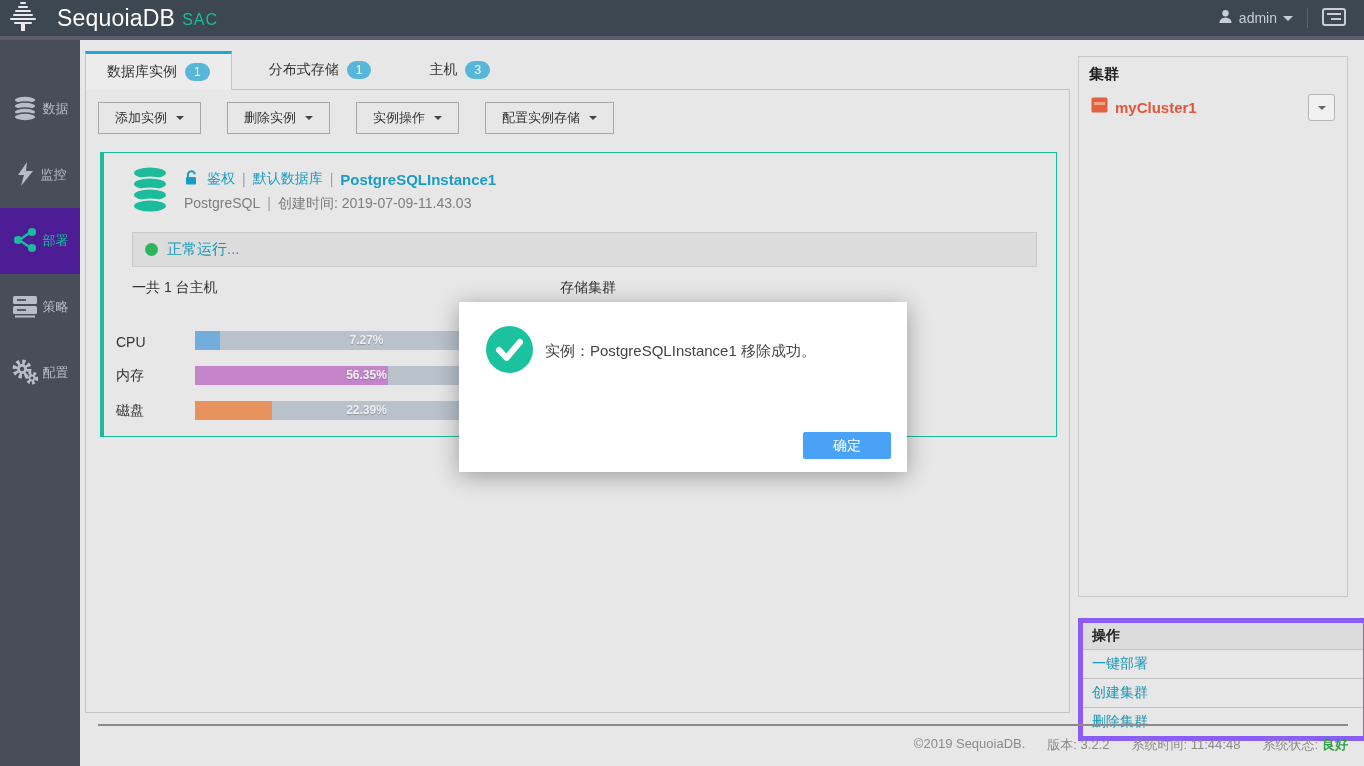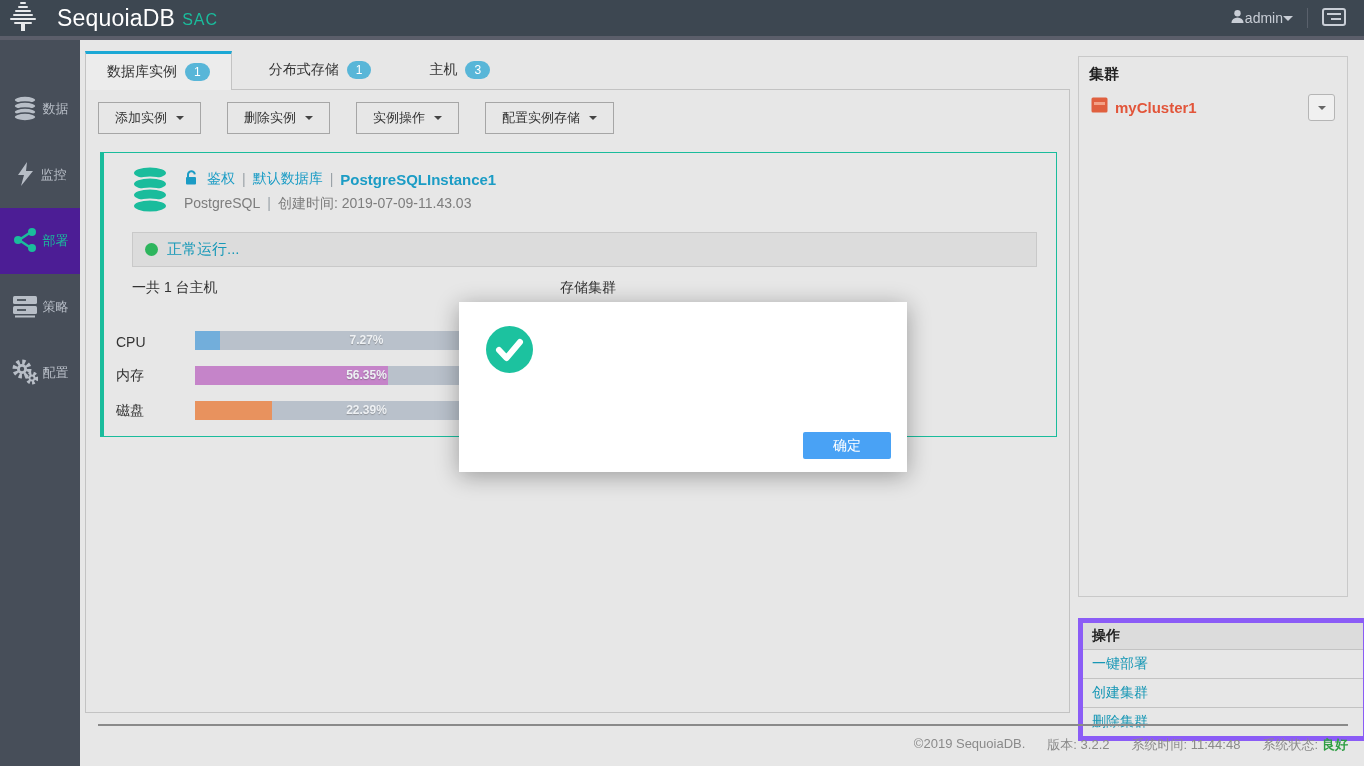--- a/index.html
+++ b/index.html
@@ -12,21 +12,21 @@
   }
   .abs { position:absolute; }
 
   
   .topbar { position:absolute; top:0; left:0; right:0; height:36px; background:#3d4751; display:flex; align-items:center; }
   .topstrip { position:absolute; top:36px; left:0; right:0; height:4px; background:#5b5e6a; }
   .brand { display:flex; align-items:center; margin-left:8px; }
   .brand-name { color:#ffffff; font-size:23px; font-weight:500; margin-left:19px; letter-spacing:.2px; }
   .brand-suffix { color:#1abc9c; font-size:16px; margin-left:7px; margin-top:3px; letter-spacing:1px; }
   .top-right { margin-left:auto; display:flex; align-items:center; gap:14px; margin-right:18px; color:#c9ced6; font-size:14px; }
-  .userbox { display:flex; align-items:center; cursor:pointer; }
+  .userbox { display:flex; align-items:center; gap:6px; cursor:pointer; }
   .caret-down { width:0; height:0; border-left:5px solid transparent; border-right:5px solid transparent; border-top:5px solid #c9ced6; display:inline-block; }
   .top-divider { width:1px; height:20px; background:#5a616c; }
 
   
   .sidebar { position:absolute; top:40px; left:0; width:80px; bottom:0; background:#474e59; padding-top:36px; }
   .side-item { height:66px; display:flex; flex-direction:row; align-items:center; justify-content:center; gap:5px; cursor:pointer; color:#b8bec7; font-size:13px; }
   .side-item.active { background:#4c1d95; color:#1abc9c;align-items:center; }
 
   
   .tabstrip { position:absolute; left:85px; top:52px; width:985px; height:38px; border-bottom:1px solid #c3c3c3; display:flex; align-items:flex-end; }
@@ -324,16 +324,17 @@
     <span class="status-good" style="margin-left:-4px;">良好</span>
   </div>
 
   <div class="modal">
     <span class="abs" style="left:27px; top:24px;">
       <svg width="47" height="47" viewBox="0 0 47 47">
         <circle cx="23.5" cy="23.5" r="23.5" fill="#1cc29f"></circle>
         <polyline points="13,24 20.5,32 34,16" fill="none" stroke="#ffffff" stroke-width="6" stroke-linecap="round" stroke-linejoin="round"></polyline>
       </svg>
     </span>
+    <div class="modal-msg">实例：PostgreSQLInstance1 移除成功。</div>
     <button class="ok-btn">确定</button>
   </div>
 
 </div>
 
 </body></html>

